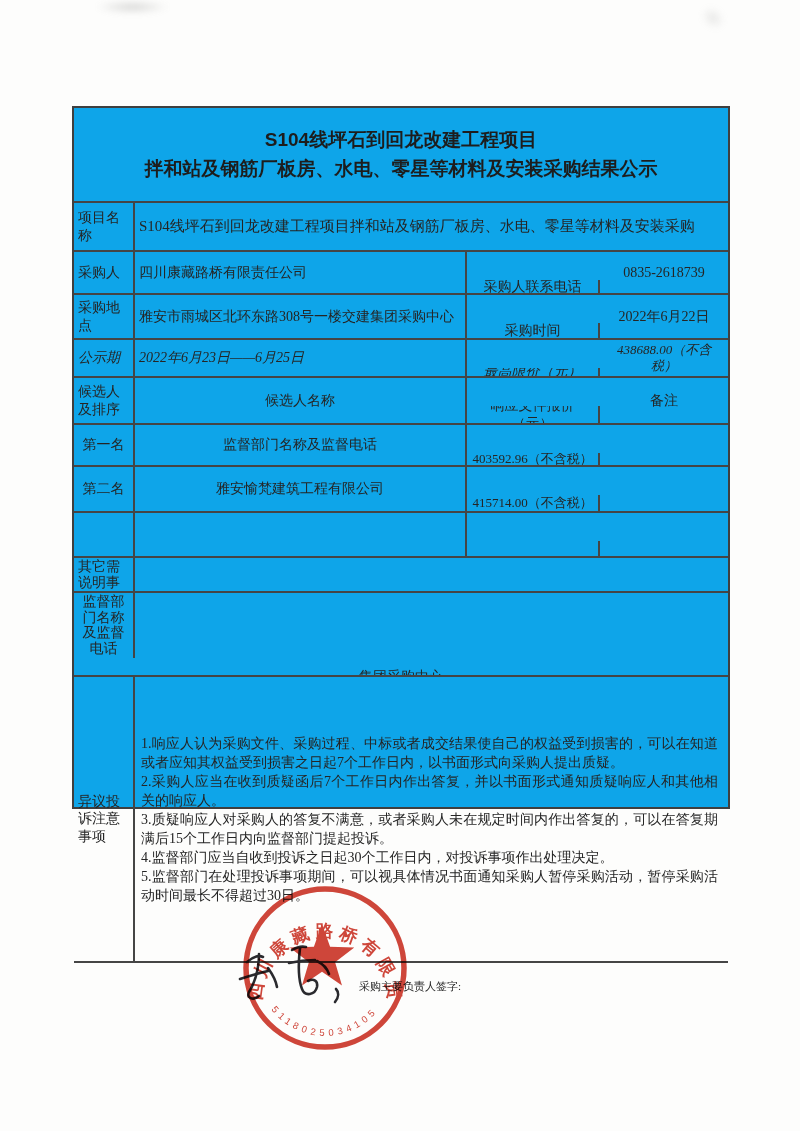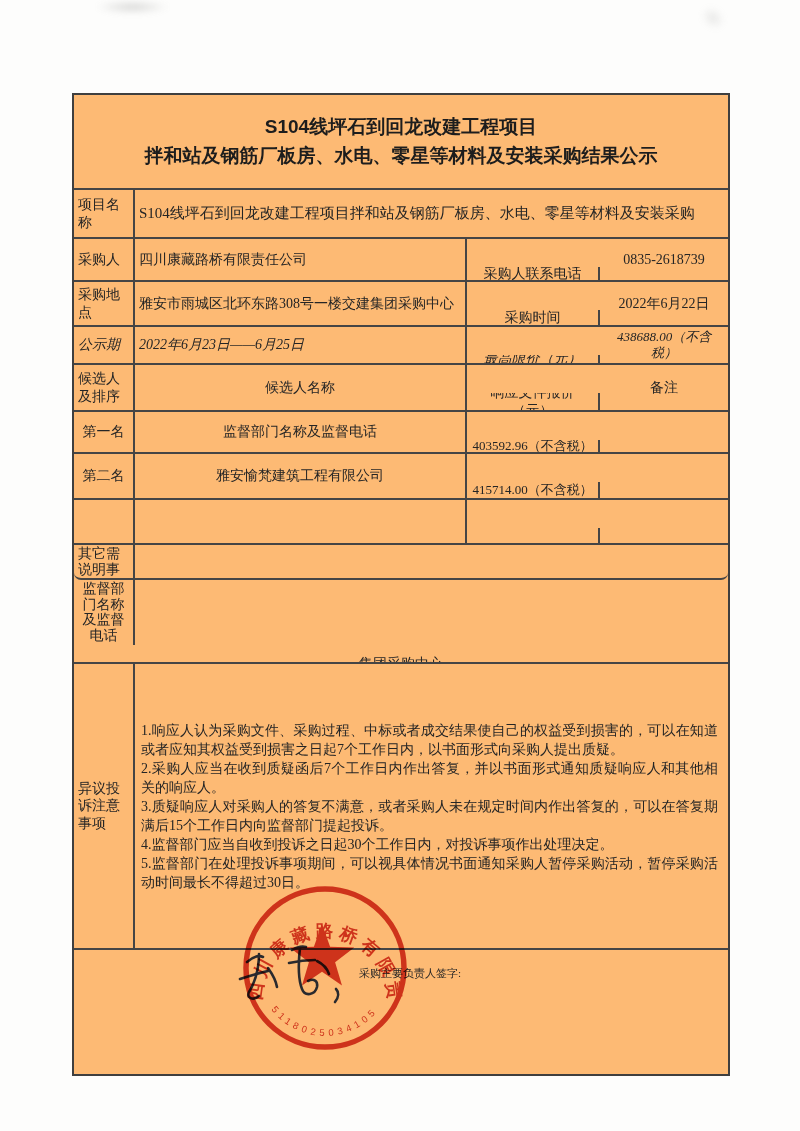--- a/index.html
+++ b/index.html
@@ -13,25 +13,25 @@
   }
   .page{position:absolute;inset:0;}
 
   
   .smudge{position:absolute;border-radius:50%;filter:blur(3px);pointer-events:none;}
   .smudge.tl{left:95px;top:0px;width:75px;height:14px;background:radial-gradient(ellipse at center,#9a9a98 0%,rgba(160,160,158,0) 70%);opacity:.38;}
   .smudge.tr{left:700px;top:8px;width:26px;height:20px;background:radial-gradient(ellipse at center,#a8a8a6 0%,rgba(160,160,158,0) 70%);opacity:.25;transform:rotate(40deg);}
 
   
   .doc-table{
-    position:absolute;left:72px;top:93px;
-    width:658px;height:983px;
+    position:absolute;left:72px;top:106px;
+    width:658px;height:703px;
     border:2px solid #3f3f3f;
     box-sizing:border-box;
-    background:#fdba74;
+    background:#0ea5e9;
   }
   .trow{display:flex;width:654px;box-sizing:border-box;border-bottom:2px solid #454545;}
   .trow:last-child{border-bottom:none;}
   .cell{
     box-sizing:border-box;
     border-right:2px solid #454545;
     display:flex;flex-direction:column;justify-content:center;
     font-size:14px;line-height:1.22;
     padding:2px 4px;
     overflow:hidden;
@@ -43,21 +43,21 @@
   .w-col4{flex:1;}
   .left{text-align:left;align-items:flex-start;}
   .center{text-align:center;align-items:center;}
   .prewrap{white-space:pre-line;}
 
   .title-block{height:95px;justify-content:center;align-items:center;display:flex;flex-direction:column;border-bottom:2px solid #454545;width:654px;box-sizing:border-box;}
   .title-line{font-family:"Liberation Sans", sans-serif;font-weight:bold;font-size:19px;color:#1d1d1d;line-height:1.5;}
 
   .h-r1{height:49px;} .h-r2{height:43px;} .h-r3{height:45px;} .h-r4{height:38px;font-style:italic;}
   .h-r5{height:47px;} .h-r6{height:42px;} .h-r7{height:46px;} .h-r8{height:45px;}
-  .h-r9{height:35px;border-radius:7px;} .h-r10{height:84px;flex-direction:column;} .h-r11{height:286px;} .h-r12{height:48px;}
+  .h-r9{height:35px;} .h-r10{height:84px;flex-direction:column;} .h-r11{height:286px;} .h-r12{height:48px;}
 
   .project-value{font-size:15px;}
   .price{font-size:13px;}
   .label-cell{font-size:14px;}
   .tight{line-height:1.12;padding:1px 4px;}
 
   .super-stack{flex:1;display:flex;flex-direction:column;padding:0;justify-content:stretch;}
   .super-sub{flex:none;display:flex;align-items:center;justify-content:center;box-sizing:border-box;}
   .super-sub.first{height:40px;border-bottom:2px solid #454545;}
   .super-sub.second{height:42px;}

